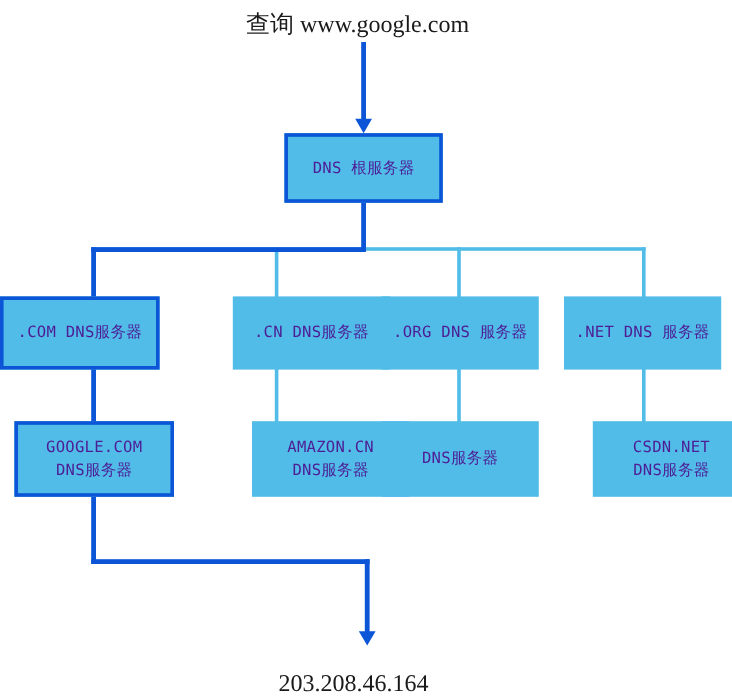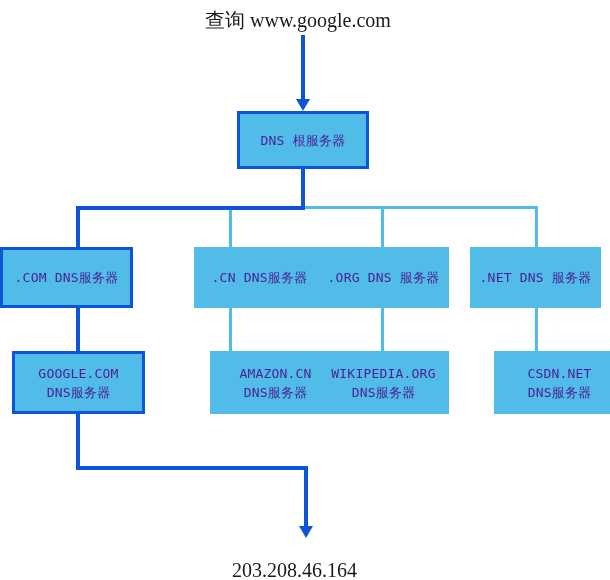--- a/index.html
+++ b/index.html
@@ -96,21 +96,20 @@
 
   <div class="node hl" style="left:12px;top:351px;width:133px;height:63px;">
     <span class="ln">GOOGLE.COM</span>
     <span class="ln">DNS服务器</span>
   </div>
   <div class="node" style="left:166px;top:351px;width:131px;height:63px;margin-left:44px;">
     <span class="ln">AMAZON.CN</span>
     <span class="ln">DNS服务器</span>
   </div>
   <div class="node" style="left:318px;top:351px;width:131px;height:63px;">
-    <span class="ln">WIKIPEDIA.ORG</span>
     <span class="ln">DNS服务器</span>
   </div>
   <div class="node" style="left:494px;top:351px;width:131px;height:63px;">
     <span class="ln">CSDN.NET</span>
     <span class="ln">DNS服务器</span>
   </div>
 
   <div class="edge hl" style="left:76px;top:414px;width:4px;height:56px;"></div>
   <div class="edge hl" style="left:76px;top:466px;width:232px;height:4px;"></div>
   <div class="edge hl" style="left:304px;top:466px;width:4px;height:62px;"></div>

